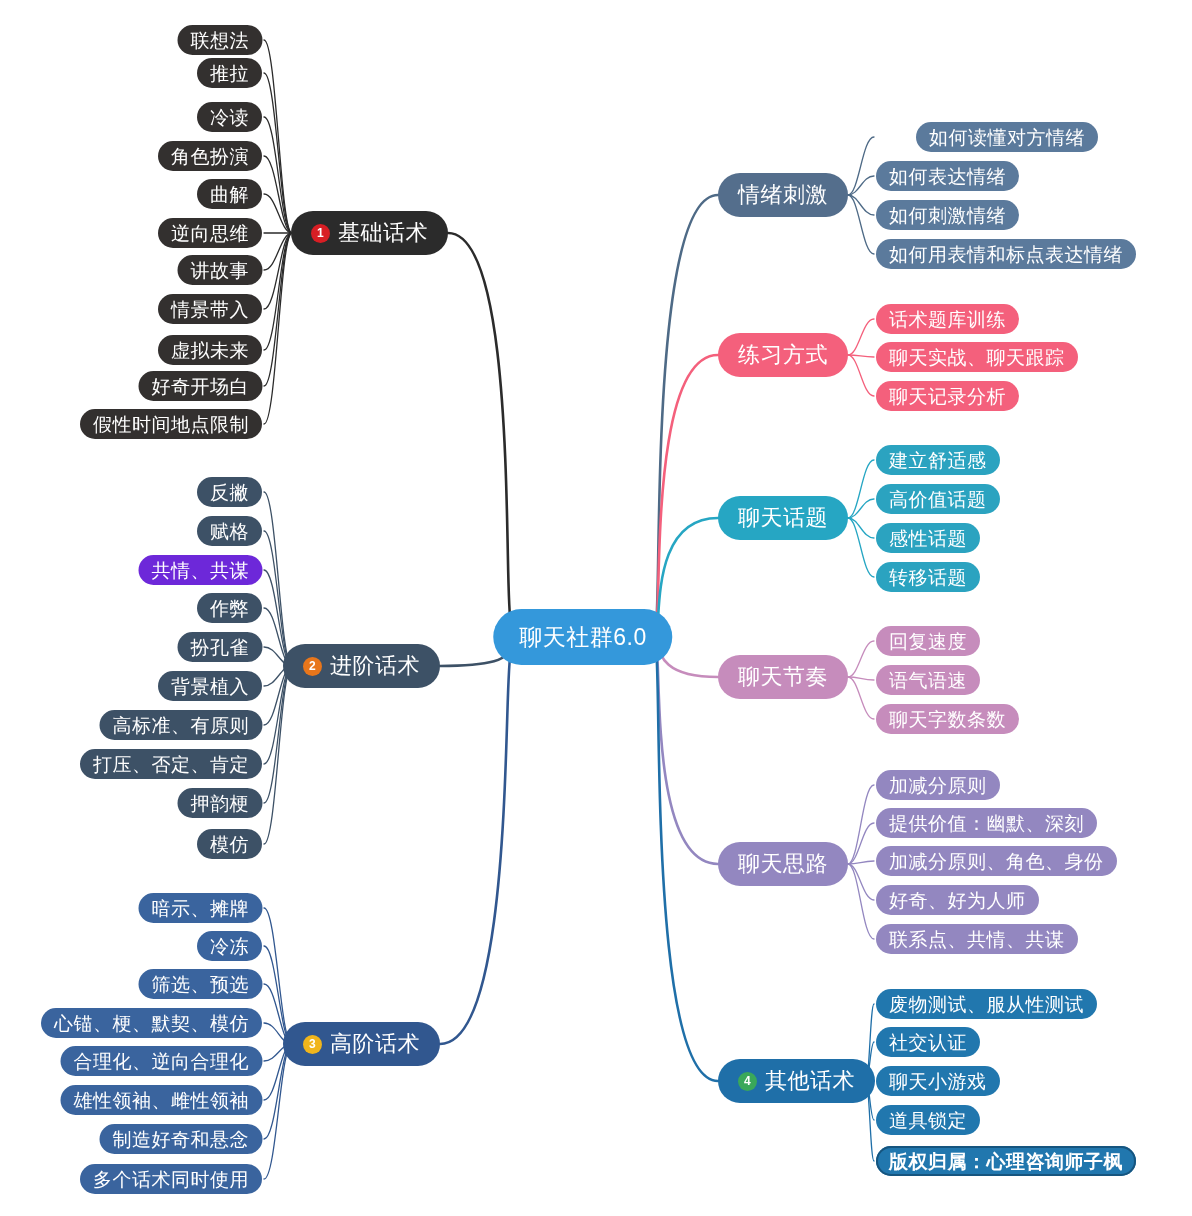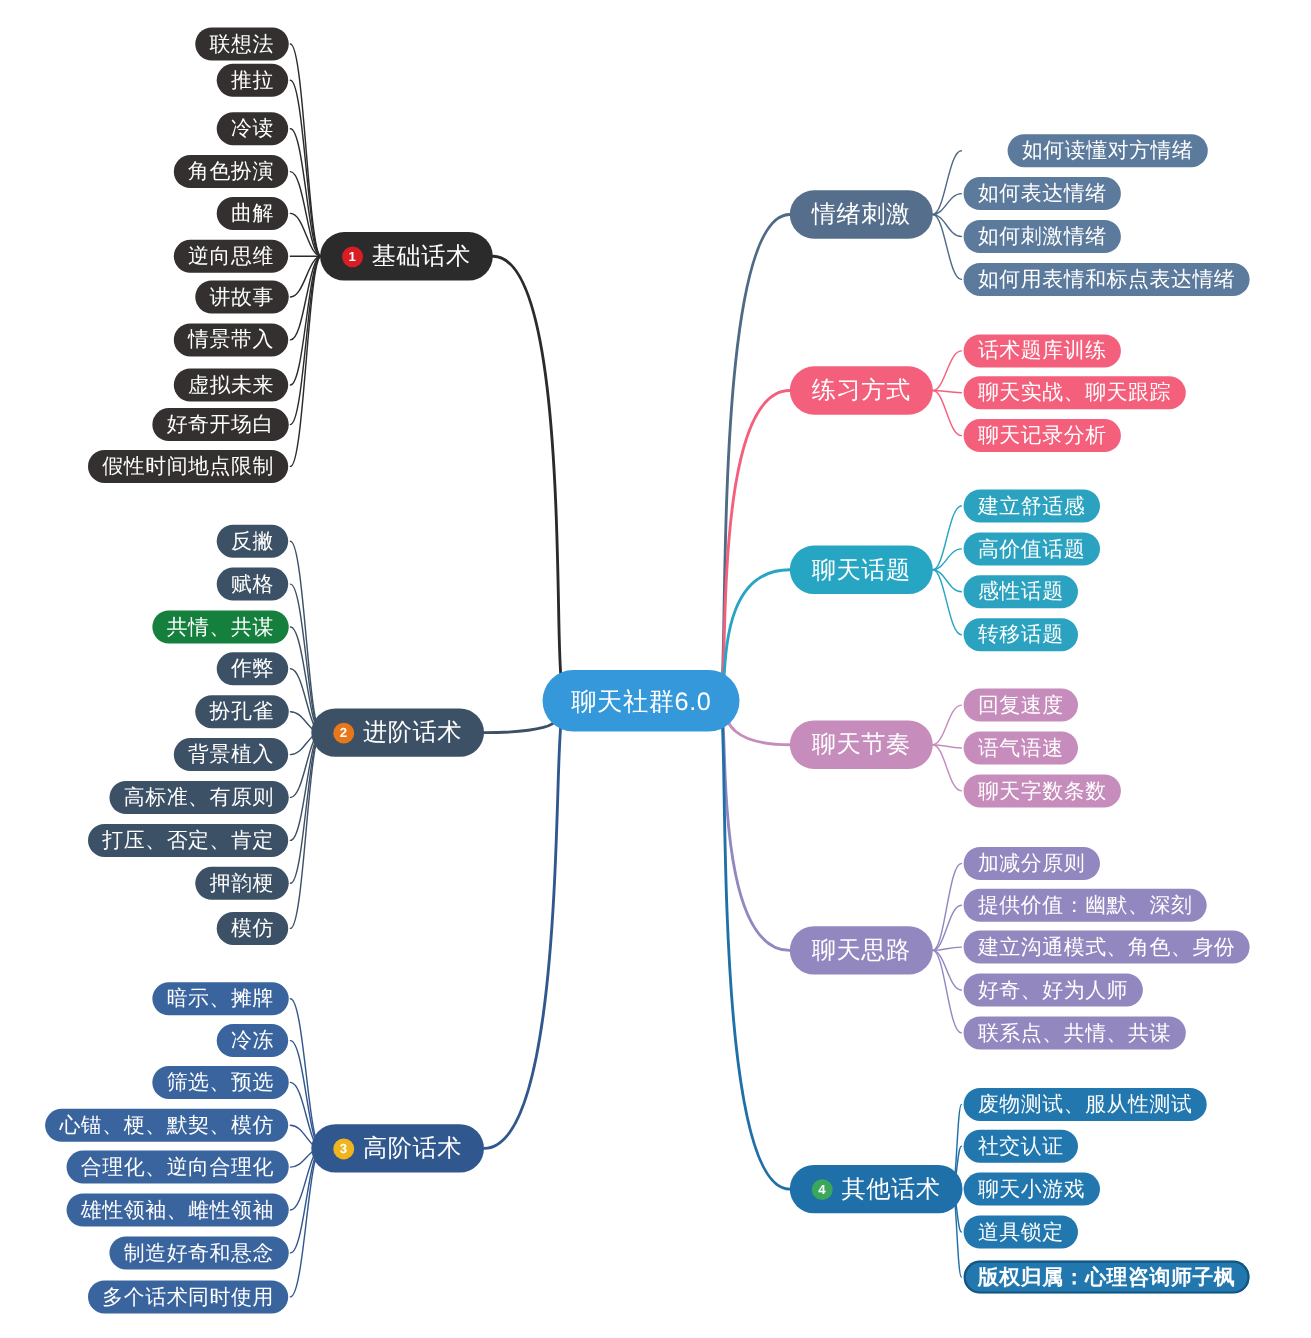--- a/index.html
+++ b/index.html
@@ -165,21 +165,21 @@
       <div class="node branch anchor-right" style="left: 440px; top: 666px; background: rgb(61, 81, 102);">
         <span class="badge" style="background: rgb(232, 118, 27);">2</span>
         <span>进阶话术</span>
       </div>
       <div class="node leaf anchor-right" style="left: 262px; top: 492px; background: rgb(61, 81, 102);">
         <span>反撇</span>
       </div>
       <div class="node leaf anchor-right" style="left: 262px; top: 531px; background: rgb(61, 81, 102);">
         <span>赋格</span>
       </div>
-      <div class="node leaf anchor-right" style="left: 262px; top: 570px; background: #15803d;">
+      <div class="node leaf anchor-right" style="left: 262px; top: 570px; background: #6d28d9;">
         <span>共情、共谋</span>
       </div>
       <div class="node leaf anchor-right" style="left: 262px; top: 608px; background: rgb(61, 81, 102);">
         <span>作弊</span>
       </div>
       <div class="node leaf anchor-right" style="left: 262px; top: 647px; background: rgb(61, 81, 102);">
         <span>扮孔雀</span>
       </div>
       <div class="node leaf anchor-right" style="left: 262px; top: 686px; background: rgb(61, 81, 102);">
         <span>背景植入</span>
@@ -281,21 +281,21 @@
       <div class="node branch anchor-left" style="left: 718px; top: 864px; background: rgb(147, 135, 192);">
         <span>聊天思路</span>
       </div>
       <div class="node leaf anchor-left" style="left: 876px; top: 785px; background: rgb(147, 135, 192);">
         <span>加减分原则</span>
       </div>
       <div class="node leaf anchor-left" style="left: 876px; top: 823px; background: rgb(147, 135, 192);">
         <span>提供价值：幽默、深刻</span>
       </div>
       <div class="node leaf anchor-left" style="left: 876px; top: 861px; background: rgb(147, 135, 192);">
-        <span>建立沟通模式、角色、身份</span>
+        <span>加减分原则、角色、身份</span>
       </div>
       <div class="node leaf anchor-left" style="left: 876px; top: 900px; background: rgb(147, 135, 192);">
         <span>好奇、好为人师</span>
       </div>
       <div class="node leaf anchor-left" style="left: 876px; top: 939px; background: rgb(147, 135, 192);">
         <span>联系点、共情、共谋</span>
       </div>
       <div class="node branch anchor-left" style="left: 718px; top: 1081px; background: rgb(31, 111, 168);">
         <span class="badge" style="background: rgb(58, 168, 90);">4</span>
         <span>其他话术</span>

